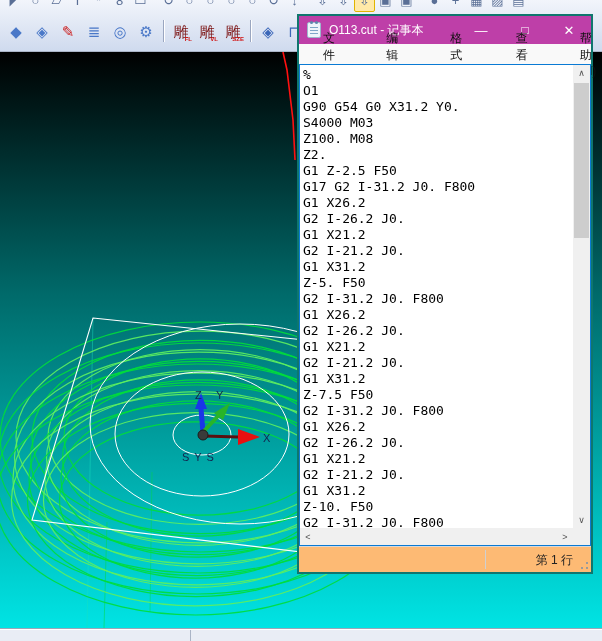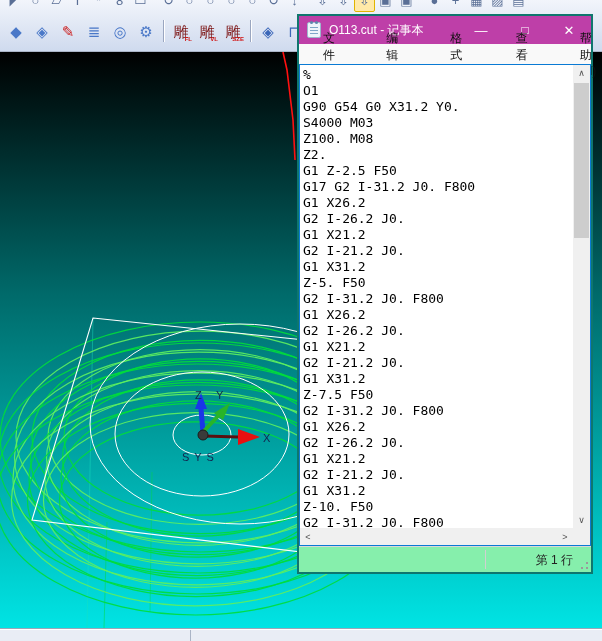--- a/index.html
+++ b/index.html
@@ -57,21 +57,21 @@
   .vscroll { position:absolute; right:0; top:0; bottom:17px; width:17px; background:#f0f0f0; }
   .vscroll .arr { position:absolute; left:0; width:17px; height:16px; color:#555; font-size:9px;
     display:flex; align-items:center; justify-content:center; }
   .vscroll .arr.up { top:0; } .vscroll .arr.dn { bottom:0; }
   .vscroll .thumb { position:absolute; left:1px; width:15px; top:18px; height:155px; background:#cdcdcd; }
   .hscroll { position:absolute; left:0; right:17px; bottom:0; height:17px; background:#f0f0f0; }
   .hscroll .arr { position:absolute; top:0; height:17px; width:16px; color:#555; font-size:9px;
     display:flex; align-items:center; justify-content:center; }
   .hscroll .arr.lf { left:0; } .hscroll .arr.rt { right:0; }
   .scorner { position:absolute; right:0; bottom:0; width:17px; height:17px; background:#f0f0f0; }
-  .np-status { height:26px; background:#86efac; border-top:1px solid #d8d8d8; position:relative;
+  .np-status { height:26px; background:#fdba74; border-top:1px solid #d8d8d8; position:relative;
     font-size:12px; color:#222; flex:0 0 auto; }
   .np-status .sep { position:absolute; left:186px; top:3px; bottom:3px; width:1px; background:#d0d0d0; }
   .np-status .line-label { position:absolute; right:18px; top:5px; }
   .np-status .grip { position:absolute; right:2px; bottom:2px; width:10px; height:10px;
     background:
       radial-gradient(circle at 8px 8px, #9a9a9a 1px, transparent 1.5px),
       radial-gradient(circle at 8px 3px, #9a9a9a 1px, transparent 1.5px),
       radial-gradient(circle at 3px 8px, #9a9a9a 1px, transparent 1.5px); }
 </style>
 </head>

